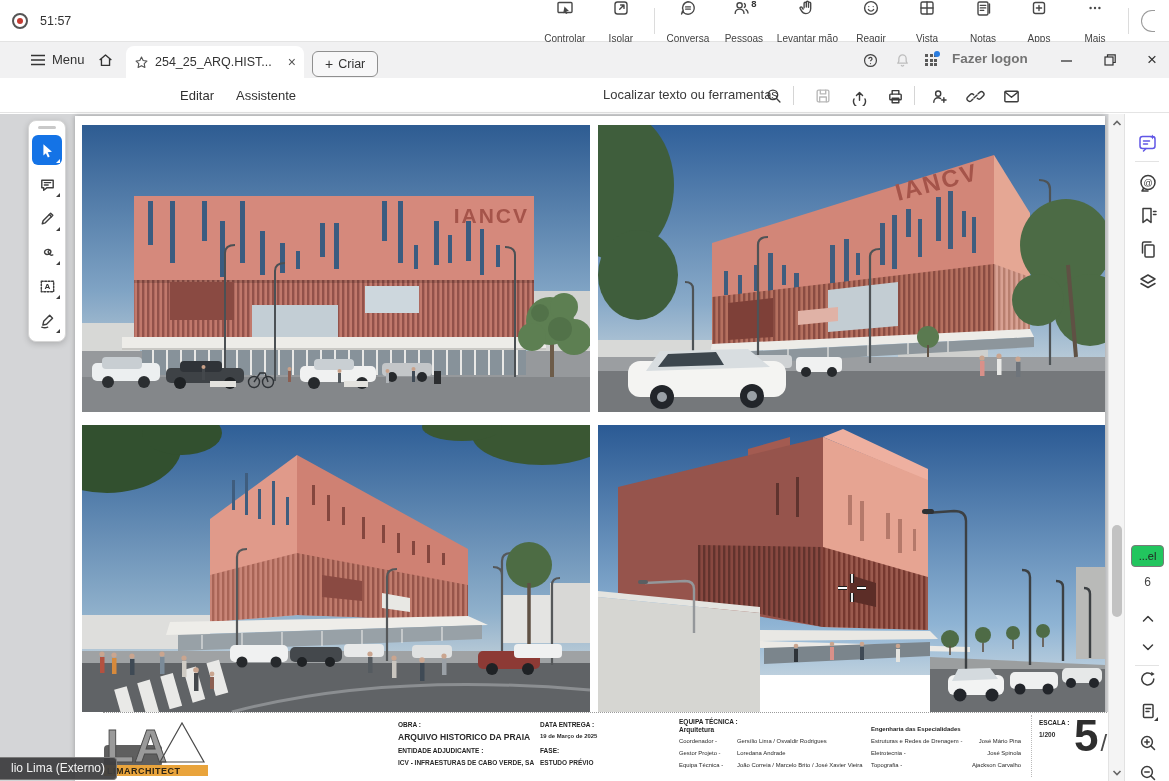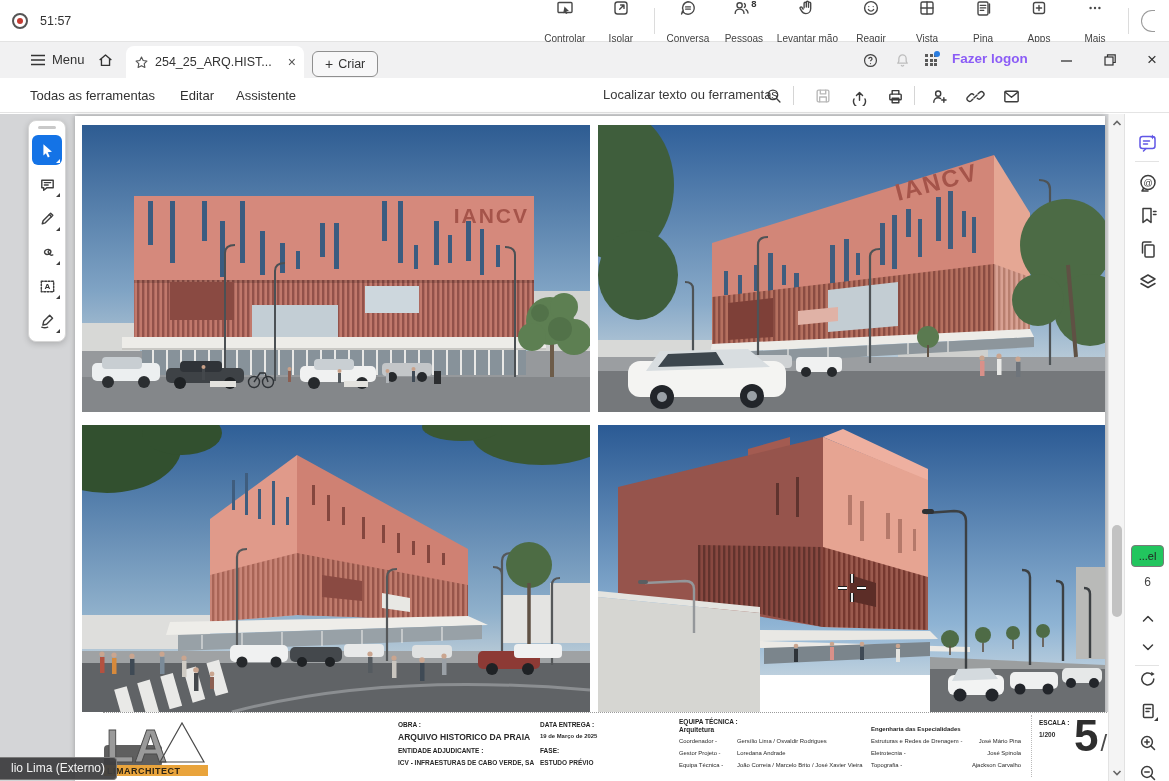--- a/index.html
+++ b/index.html
@@ -23,21 +23,21 @@
   
   .titlebar{position:absolute;left:0;top:42px;width:1169px;height:36px;background:#f1f1f2;}
   .tb-item{position:absolute;display:flex;align-items:center;gap:6px;color:#333;font-size:13px;cursor:pointer;}
   .doc-tab{position:absolute;left:126px;top:4px;width:178px;height:32px;background:#fff;border-radius:8px 8px 0 0;
     display:flex;align-items:center;padding:0 8px;gap:6px;}
   .doc-tab .ttl{font-size:12.5px;color:#333;white-space:nowrap;overflow:hidden;max-width:118px;}
   .tab-x{color:#555;font-size:14px;line-height:1;margin-left:auto;cursor:pointer;}
   .criar{position:absolute;left:312px;top:9px;height:26px;border:1px solid #8f8f8f;border-radius:6px;background:#f7f7f8;
     display:flex;align-items:center;gap:5px;padding:0 12px;font-size:12.5px;color:#333;cursor:pointer;}
   .win-ico{position:absolute;top:0;width:40px;height:36px;display:flex;align-items:center;justify-content:center;color:#333;cursor:pointer;}
-  .signin{position:absolute;left:952px;top:9px;font-size:13.5px;font-weight:bold;color:#8b5cf6;cursor:pointer;}
+  .signin{position:absolute;left:952px;top:9px;font-size:13.5px;font-weight:bold;color:#737373;cursor:pointer;}
   .waffle{display:grid;grid-template-columns:repeat(3,3px);grid-gap:1.6px;}
   .waffle i{width:3px;height:3px;background:#5a5a5a;}
   .bluedot{position:absolute;right:-3px;top:-3px;width:6px;height:6px;border-radius:50%;background:#2a7de1;}
   
   .toolbar{position:absolute;left:0;top:78px;width:1169px;height:35px;background:#fff;border-bottom:1px solid #e4e4e4;}
   .mtab{position:absolute;top:0;height:35px;display:flex;align-items:center;font-size:13px;color:#323232;cursor:pointer;}
   .tool-ic{position:absolute;top:7px;width:22px;height:22px;display:flex;align-items:center;justify-content:center;cursor:pointer;}
   .tool-ic svg{stroke:#3c3c3c;fill:none;stroke-width:1.5;stroke-linecap:round;stroke-linejoin:round;}
   .tool-ic.dis svg{stroke:#b8b8b8;}
   .vdiv{position:absolute;top:8px;width:1px;height:19px;background:#d5d5d5;}
@@ -164,21 +164,21 @@
           </span>
         <span class="lbl">Vista</span>
       </div>
       <div class="tc">
         <span>
             <svg width="20" height="20" viewBox="0 0 20 20">
               <rect x="5" y="4" width="10" height="13" rx="1.5"></rect>
               <path d="M7.3 7.4h5.4M7.3 9.9h5.4M7.3 12.4h3.4M16.5 6v9"></path>
             </svg>
           </span>
-        <span class="lbl">Pina</span>
+        <span class="lbl">Notas</span>
       </div>
       <div class="tc">
         <span>
             <svg width="20" height="20" viewBox="0 0 20 20">
               <rect x="4.5" y="4.5" width="11" height="11" rx="2"></rect>
               <path d="M10 7.4v5.2M7.4 10h5.2"></path>
             </svg>
           </span>
         <span class="lbl">Apps</span>
       </div>
@@ -267,21 +267,20 @@
     <div class="win-ico" style="left:1090px;">
         <svg width="14" height="14" viewBox="0 0 14 14" fill="none" stroke="#333" stroke-width="1.2">
           <rect x="2" y="4" width="8" height="8"></rect>
           <path d="M4.5 4V1.8h7.7v7.7H10"></path>
         </svg>
       </div>
     <div class="win-ico" style="left:1132px;font-size:17px;">×</div>
   </div>
 
   <div class="toolbar">
-    <div class="mtab" style="left:30px;">Todas as ferramentas</div>
     <div class="mtab" style="left:180px;">Editar</div>
     <div class="mtab" style="left:236px;">Assistente</div>
     <div class="searchtxt">Localizar texto ou ferramentas</div>
     <div class="tool-ic" style="left:763px;">
         <svg width="18" height="18" viewBox="0 0 20 20">
           <circle cx="8.8" cy="8.8" r="5.3"></circle>
           <path d="M12.8 12.8L16.6 16.6"></path>
         </svg>
       </div>
     <div class="vdiv" style="left:793px;"></div>

